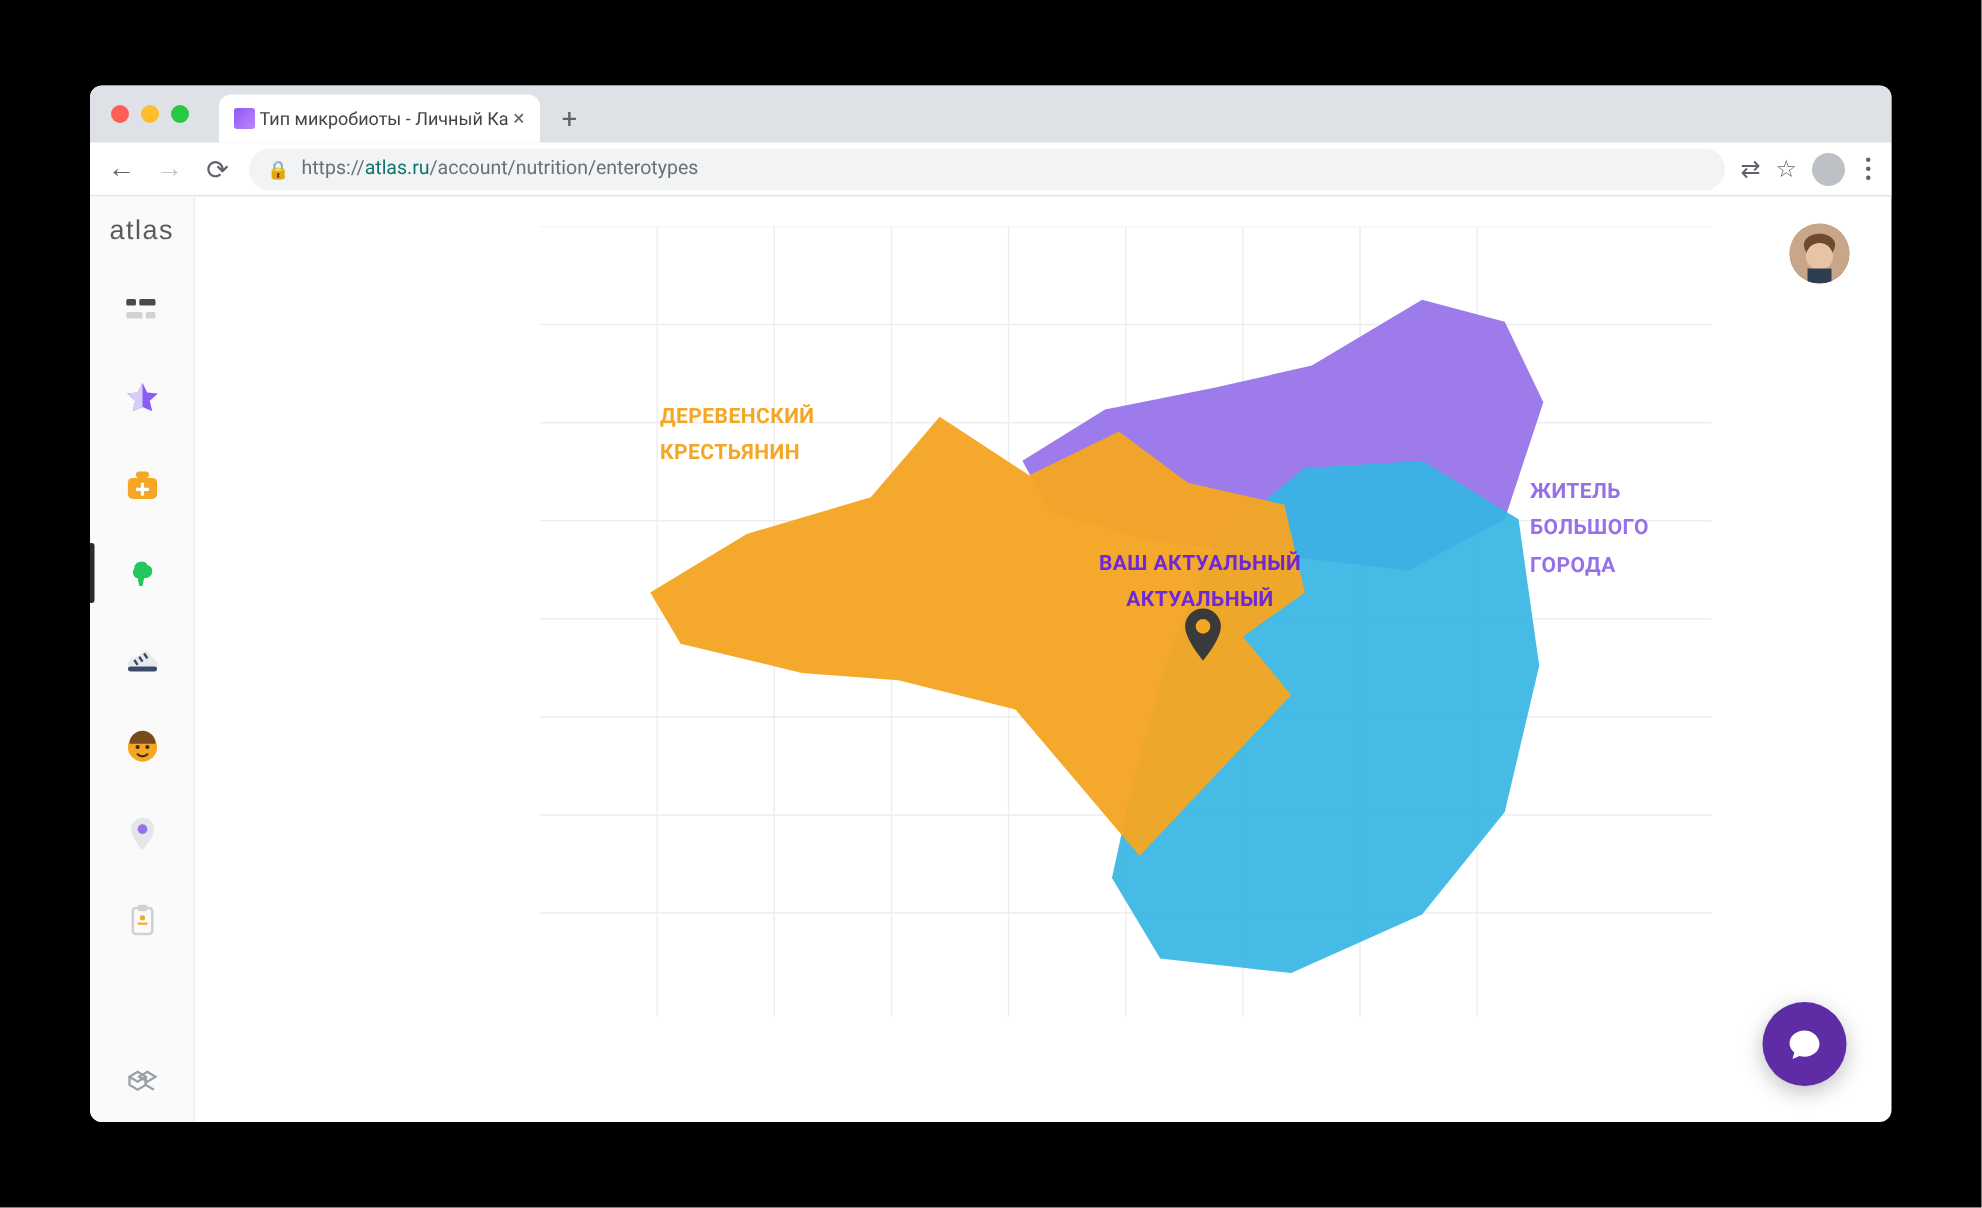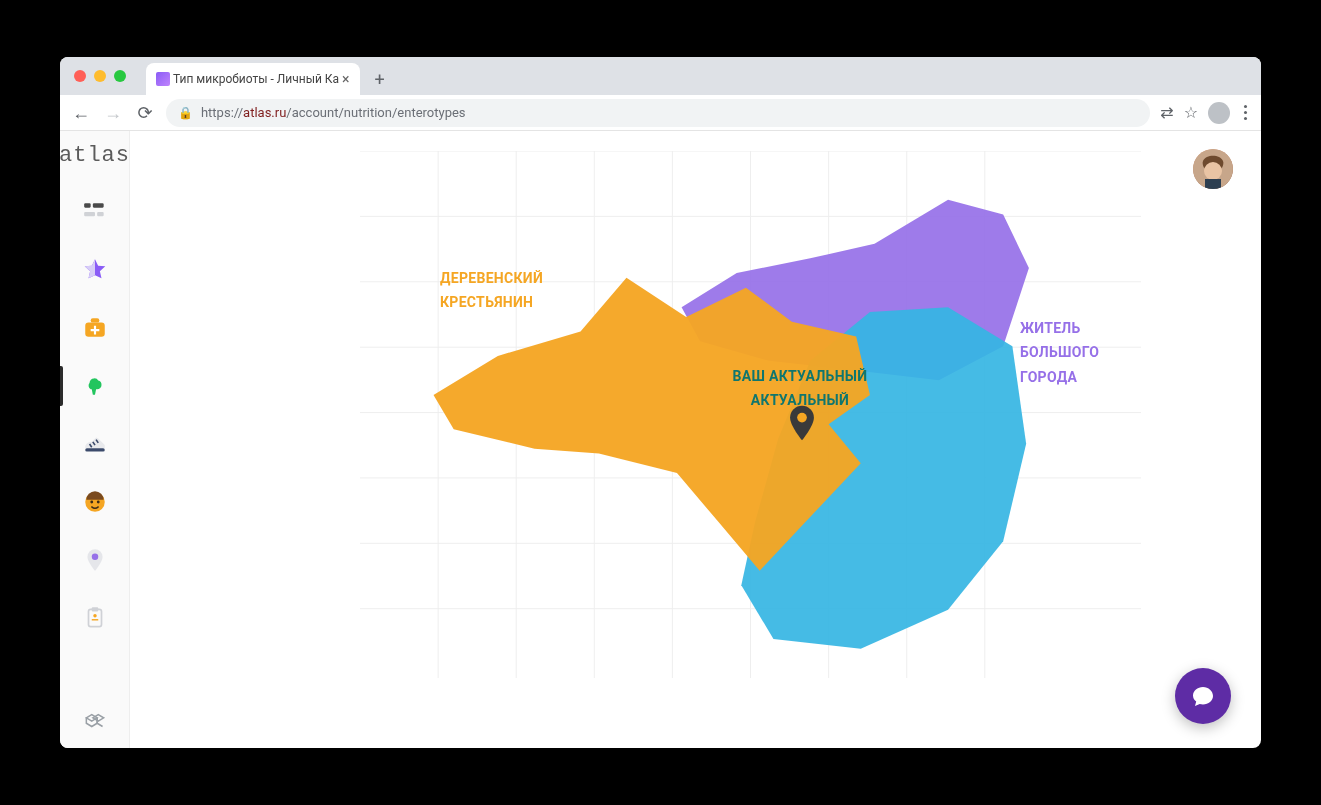--- a/index.html
+++ b/index.html
@@ -64,34 +64,34 @@
     height:36px;background:#fff;border-bottom:1px solid #E4E4E4;
     display:flex;align-items:center;gap:10px;padding:0 10px;
   }
   .navbtn{color:#5f6368;width:22px;text-align:center;font-size:18px;cursor:pointer;}
   .navbtn.disabled{color:#c3c6ca;cursor:default;}
   .omnibox{
     flex:1;height:28px;border-radius:14px;background:#F1F3F4;
     display:flex;align-items:center;gap:8px;padding:0 12px;font-size:13px;color:#6b6f76;
   }
   .omnibox .lock{font-size:12px;color:#5f6368;}
-  .url .dark{color:#7f1d1d;}
+  .url .dark{color:#0f766e;}
   .chromeicon{color:#5f6368;font-size:16px;}
   .avatar-sm{width:22px;height:22px;border-radius:50%;background:#bdc1c6;}
   .dots3{display:flex;flex-direction:column;gap:3px;padding:0 4px;}
   .dots3 span{width:3px;height:3px;border-radius:50%;background:#5f6368;}
 
   
   .app{flex:1;display:flex;min-height:0;}
   .sidebar{
     width:70px;background:#FAFAFA;border-right:1px solid #EEE;
     display:flex;flex-direction:column;align-items:center;
     padding-top:8px;gap:2px;position:relative;
   }
-  .logo{font-family:Liberation Mono, monospace;font-size:22px;color:#5b5b5b;letter-spacing:1px;margin:4px 0 14px;}
+  .logo{font-family:Liberation Sans, sans-serif;font-size:18px;color:#5b5b5b;letter-spacing:1px;margin:4px 0 14px;}
   .sbitem{width:70px;height:56px;display:flex;align-items:center;justify-content:center;position:relative;cursor:pointer;}
   .sbitem.active::before{content:"";position:absolute;left:0;top:8px;bottom:8px;width:3px;background:#2b2b2b;border-radius:0 2px 2px 0;}
   .sidebar .spacer{flex:1;}
   .sbicon svg{width:26px;height:26px;display:block;}
 
   .content{flex:1;position:relative;overflow:hidden;}
   .top-right-avatar{
     position:absolute;top:18px;right:28px;width:40px;height:40px;border-radius:50%;overflow:hidden;
     background:linear-gradient(160deg,#e0a98a,#8b5a3c);cursor:pointer;
   }
@@ -105,21 +105,21 @@
 
   
   .chartwrap{
     position:absolute;left:230px;top:20px;right:120px;bottom:70px;
   }
   .chart{width:100%;height:100%;}
   .label{position:absolute;font-weight:700;font-size:14px;line-height:1.75;letter-spacing:.3px;white-space:pre-line;}
   .label.orange{color:var(--orange);}
   .label.purple{color:var(--purple);}
   .label.blue{color:var(--blue);}
-  .label.center{color:#0f766e;text-align:center;}
+  .label.center{color:#6d28d9;text-align:center;}
   .pin{position:absolute;width:26px;height:36px;transform:translate(-50%,-100%);}
   .pin svg{width:100%;height:100%;}
 </style>
 </head>
 <body>
 
 <div class="window">
 
   <div class="tabbar">
     <div class="traffic">

